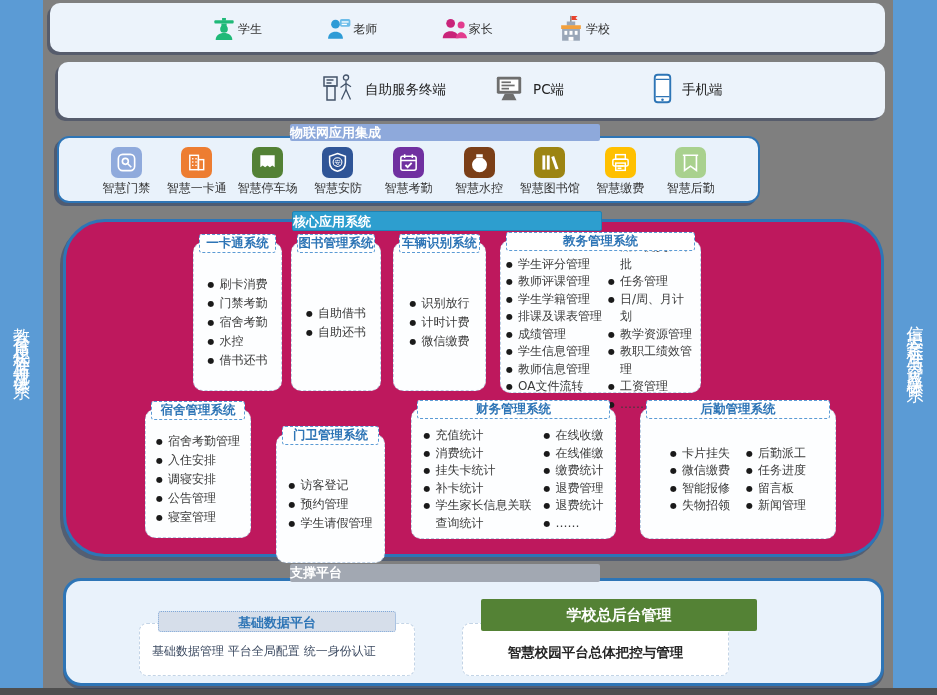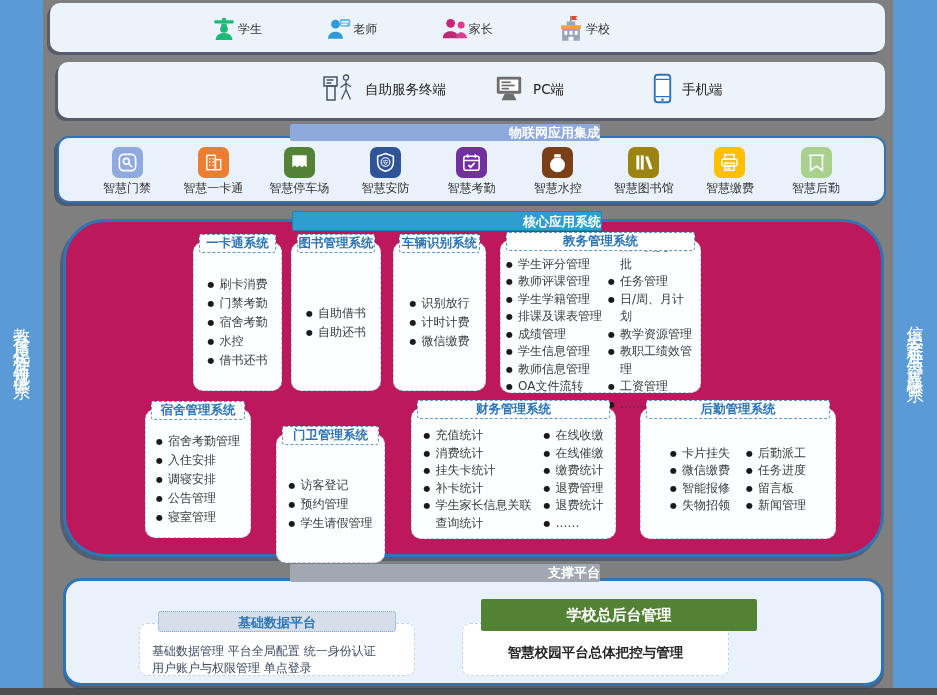--- a/index.html
+++ b/index.html
@@ -15,25 +15,25 @@
   .vstrip.right{right:0;width:44px;}
   .vtext{
     writing-mode:vertical-rl;text-orientation:upright;
     color:#fff;font-size:17px;font-weight:500;letter-spacing:5px;line-height:1;
   }
   .bottom-bar{position:absolute;left:0;bottom:0;width:937px;height:7px;background:#4F4F4F;}
   
   .box{position:absolute;box-sizing:border-box;}
   .users-box{left:50px;top:3px;width:835px;height:49px;background:#ECF3FB;border-radius:10px;box-shadow:-3px 3px 0 rgba(52,64,92,.55);}
   .terms-box{left:58px;top:62px;width:827px;height:56px;background:#ECF3FB;border-radius:10px;box-shadow:-3px 3px 0 rgba(52,64,92,.55);}
-  .iot-box{left:57px;top:136px;width:829px;height:67px;background:#E9F2FB;border:2px solid #2E75B6;border-radius:12px;box-shadow:-3px 3px 0 rgba(32,56,100,.5);}
+  .iot-box{left:57px;top:136px;width:703px;height:67px;background:#E9F2FB;border:2px solid #2E75B6;border-radius:12px;box-shadow:-3px 3px 0 rgba(32,56,100,.5);}
   .core-box{left:63px;top:219px;width:821px;height:338px;background:#be185d;border:3px solid #2E75B6;border-radius:42px;box-shadow:-3px 4px 0 rgba(32,56,100,.45);}
   .support-box{left:63px;top:578px;width:821px;height:108px;background:#E9F2FB;border:3px solid #2E75B6;border-radius:18px;box-shadow:0 3px 0 rgba(32,56,100,.45);}
   
-  .banner{position:absolute;z-index:6;text-align:right;color:#fff;font-weight:bold;font-size:13px;border-radius:2px;}
+  .banner{position:absolute;z-index:6;text-align:left;color:#fff;font-weight:bold;font-size:13px;border-radius:2px;}
   .iot-banner{left:290px;top:124px;width:310px;height:17px;line-height:17px;background:#8EA9DB;}
   .core-banner{left:292px;top:211px;width:310px;height:20px;line-height:20px;background:#2D9ECF;border:1px solid #1F83B4;box-sizing:border-box;}
   .support-banner{left:290px;top:564px;width:310px;height:18px;line-height:18px;background:#A2A8B2;}
   
   #users-row{position:absolute;left:160px;top:4px;width:400px;height:44px;display:flex;justify-content:space-between;}
   .person-item{display:flex;flex-direction:row;align-items:center;}
   .p-icon{height:30px;display:flex;align-items:center;}
   .p-label{font-size:12px;color:#333;line-height:13px;}
   
   #terms-row{position:absolute;left:262px;top:0;height:100%;display:flex;align-items:center;}
@@ -567,18 +567,17 @@
       </div>
     </section>
   </section>
 
 <div class="banner support-banner">支撑平台</div>
 <section class="box support-box">
   <div class="sup-card base-card"></div>
   <div class="base-pill">基础数据平台</div>
   <div class="base-body">
     <div>基础数据管理  平台全局配置  统一身份认证</div>
-    <div>用户账户与权限管理   单点登录</div>
   </div>
   <div class="sup-card admin-card"></div>
   <div class="admin-banner">学校总后台管理</div>
   <div class="admin-body">智慧校园平台总体把控与管理</div>
 </section>
 
 </body></html>

